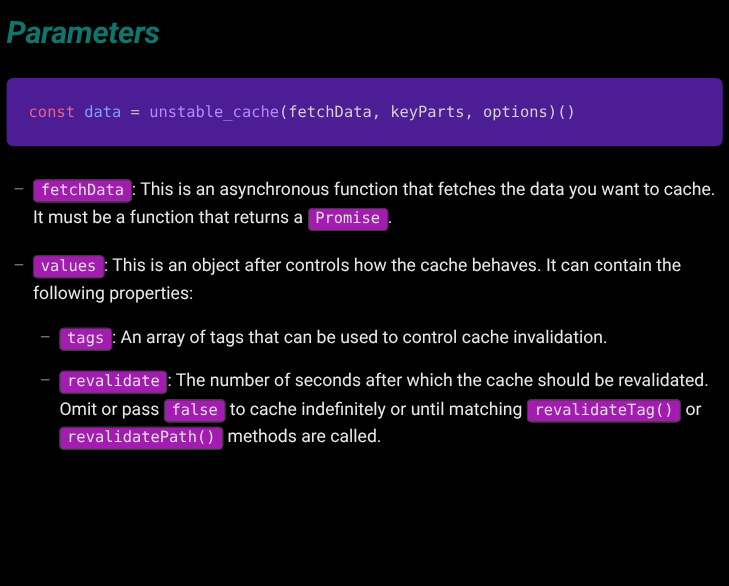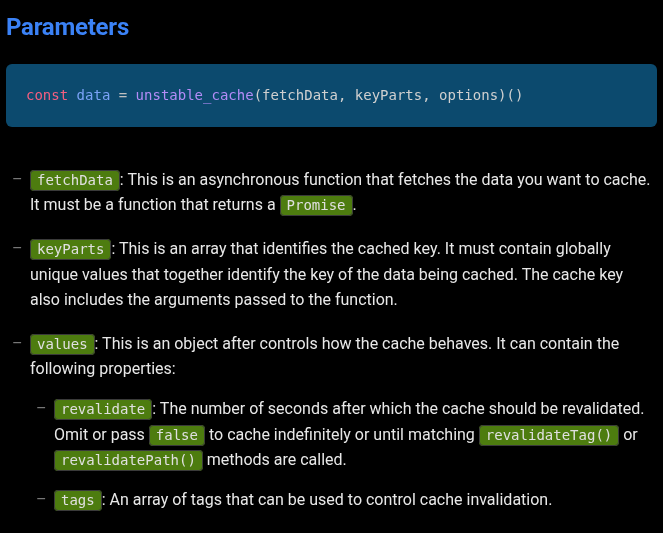--- a/index.html
+++ b/index.html
@@ -6,31 +6,32 @@
   body {
     background: #000;
     color: #e8e8e8;
     font-family: -apple-system, BlinkMacSystemFont, "Segoe UI", Roboto, sans-serif;
     font-size: 16px;
     line-height: 1.6;
     padding: 8px 6px 40px 6px;
     width: 663px;
   }
   h2 {
-    font-size: 24px;
+    font-size: 28px;
     font-weight: 700;
-    color: #3b82f6;
+    color: #0f766e;
     margin-bottom: 18px;
     letter-spacing: -0.01em;
+    font-style: italic;
   }
   .codeblock {
-    background: #0c4a6e;
+    background: #4c1d95;
     border-radius: 6px;
     padding: 20px 20px;
-    margin-bottom: 40px;
+    margin-bottom: 26px;
     font-family: ui-monospace, SFMono-Regular, Menlo, Consolas, monospace;
     font-size: 14px;
     white-space: pre;
     overflow-x: auto;
   }
   .tok-kw { color: #f55f80; }
   .tok-var { color: #7aa2f7; }
   .tok-op { color: #c0c0c0; }
   .tok-fn { color: #b38cf7; }
   .tok-plain { color: #d0d0d0; }
@@ -59,21 +60,21 @@
     margin-bottom: 14px;
   }
   ul.sublist > li::before {
     content: "–";
     position: absolute;
     left: 6px;
     top: 0;
     color: #777;
   }
   code.inline {
-    background: #4d7c0f;
+    background: #a21caf;
     border: 1px solid #3a3a3a;
     border-radius: 4px;
     padding: 1px 6px 2px 6px;
     font-family: ui-monospace, SFMono-Regular, Menlo, Consolas, monospace;
     font-size: 14px;
     color: #e0e0e0;
   }
 </style>
 </head>
 <body>
@@ -81,30 +82,27 @@
 <h2>Parameters</h2>
 
 <div class="codeblock"><span class="tok-kw">const</span> <span class="tok-var">data</span><span class="tok-op"> = </span><span class="tok-fn">unstable_cache</span><span class="tok-plain">(fetchData, keyParts, options)()</span></div>
 
 <ul class="toplist">
 
   <li>
     <code class="inline">fetchData</code><span>: This is an asynchronous function that fetches the data you want to cache. It must be a function that returns a </span><code class="inline">Promise</code><span>.</span>
   </li>
 
-  <li>
-    <code class="inline">keyParts</code><span>: This is an array that identifies the cached key. It must contain globally unique values that together identify the key of the data being cached. The cache key also includes the arguments passed to the function.</span>
-  </li>
 
   <li>
     <code class="inline">values</code><span>: This is an object after controls how the cache behaves. It can contain the following properties:</span>
 
     <ul class="sublist">
       <li>
-        <code class="inline">revalidate</code><span>: The number of seconds after which the cache should be revalidated. Omit or pass </span><code class="inline">false</code><span> to cache indefinitely or until matching </span><code class="inline">revalidateTag()</code><span> or </span><code class="inline">revalidatePath()</code><span> methods are called.</span>
+        <code class="inline">tags</code><span>: An array of tags that can be used to control cache invalidation.</span>
       </li>
       <li>
-        <code class="inline">tags</code><span>: An array of tags that can be used to control cache invalidation.</span>
+        <code class="inline">revalidate</code><span>: The number of seconds after which the cache should be revalidated. Omit or pass </span><code class="inline">false</code><span> to cache indefinitely or until matching </span><code class="inline">revalidateTag()</code><span> or </span><code class="inline">revalidatePath()</code><span> methods are called.</span>
       </li>
     </ul>
   </li>
 
 </ul>
 
 </body></html>

